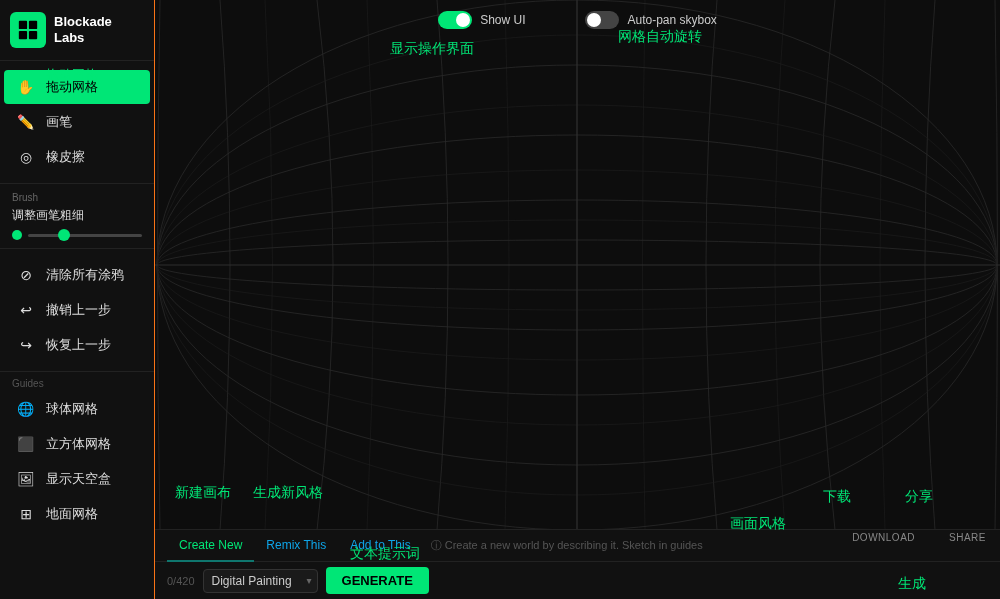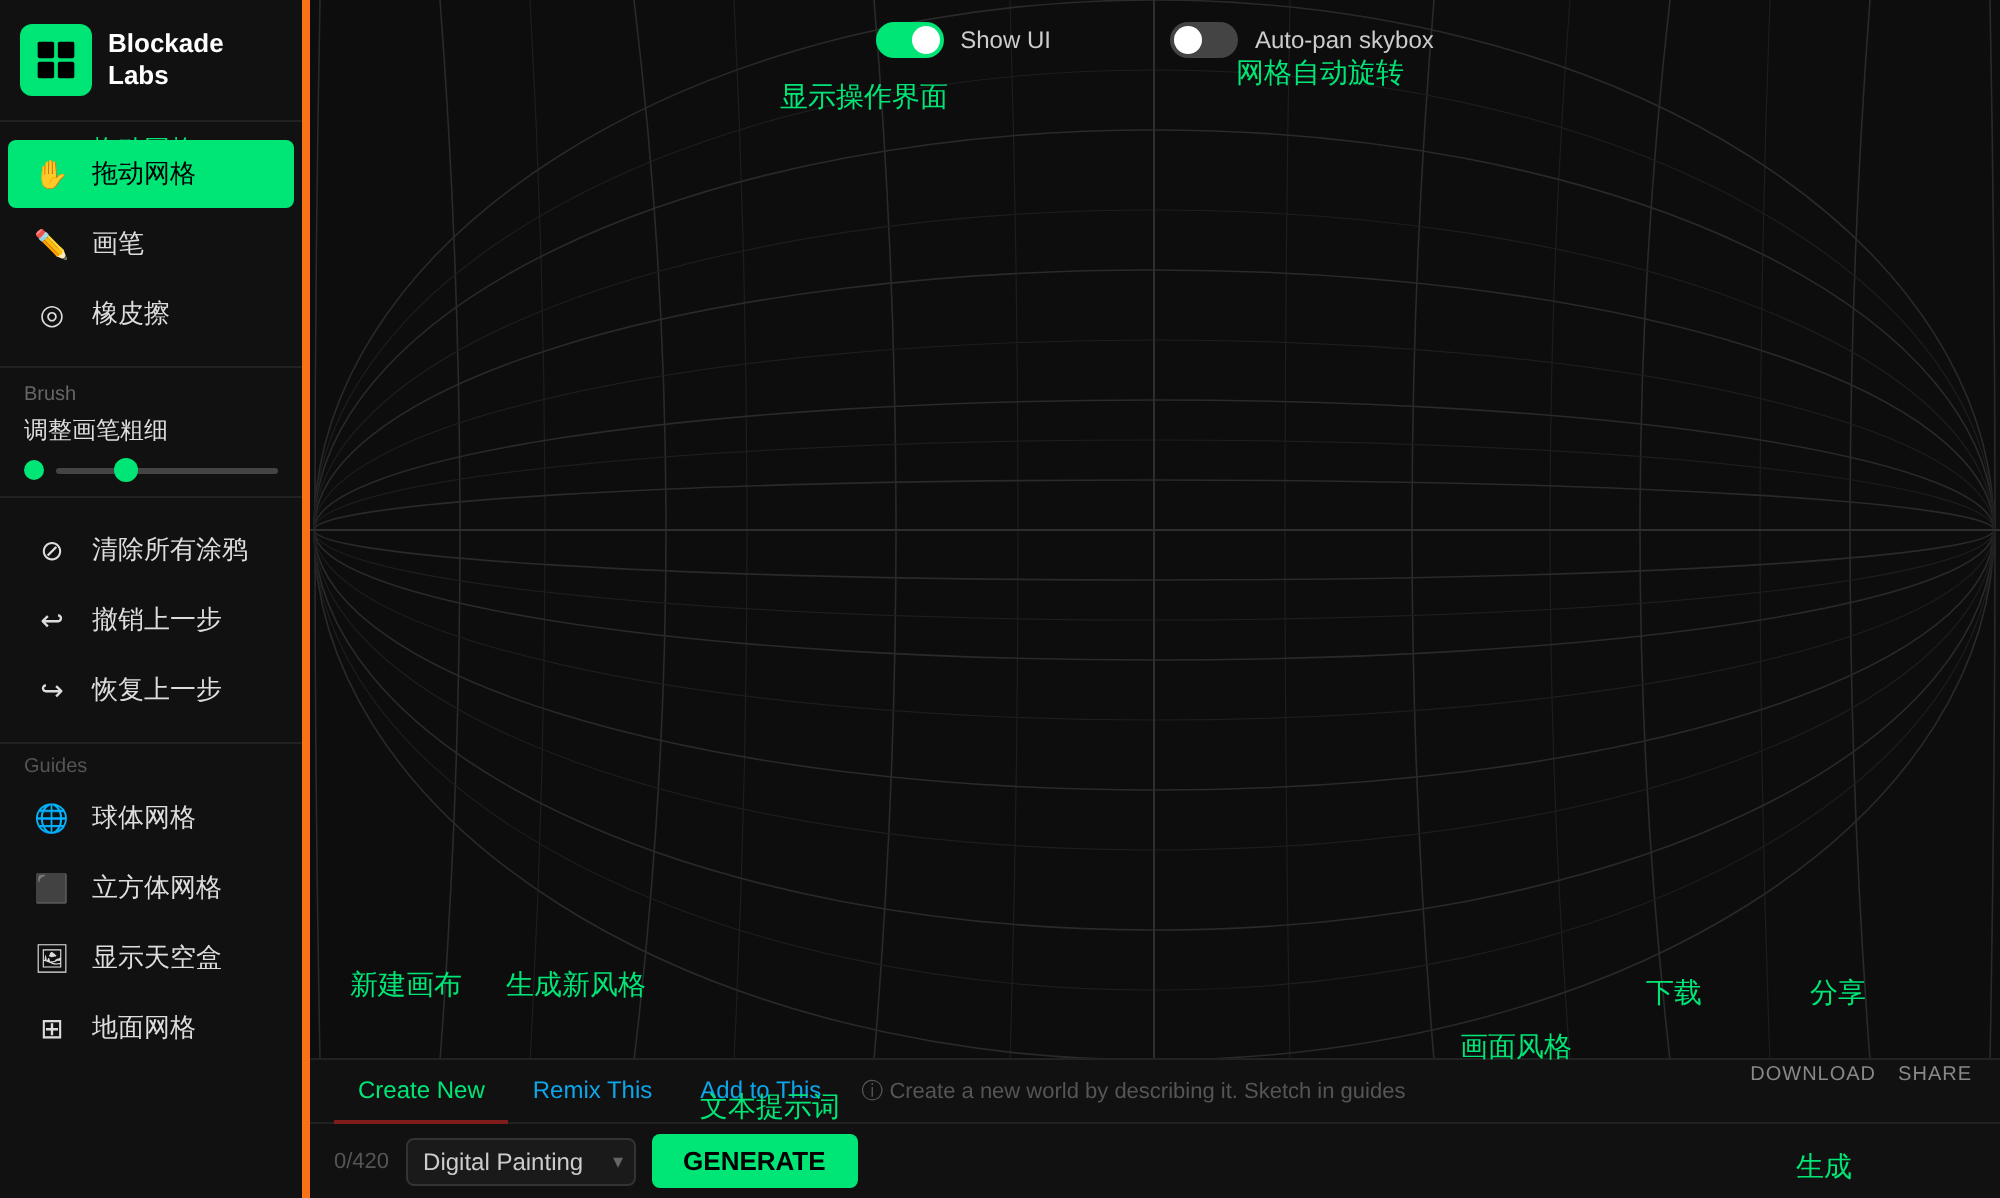--- a/index.html
+++ b/index.html
@@ -13,21 +13,21 @@
       position: relative;
     }
 
     
     .sidebar {
       position: absolute;
       left: 0; top: 0;
       width: 155px;
       height: 599px;
       background: #111;
-      border-right: 4px solid #f97316;
+      border-right: 1px solid #f97316;
       display: flex;
       flex-direction: column;
       z-index: 10;
     }
 
     .logo-area {
       display: flex;
       align-items: center;
       padding: 12px 10px;
       gap: 8px;
@@ -260,21 +260,21 @@
       padding: 0 12px;
       height: 32px;
       display: flex;
       align-items: center;
       cursor: pointer;
       border-bottom: 2px solid transparent;
     }
 
     .tab-item.active {
       color: #00e676;
-      border-bottom: 2px solid #7f1d1d;
+      border-bottom: 2px solid #0f766e;
       text-align: right;
     }
 
     .tab-hint {
       font-size: 11px;
       color: #555;
       margin-left: 8px;
     }
 
     .bottom-input-row {
@@ -498,21 +498,21 @@
   </div>
 
   <div class="toggle-group">
     <div class="toggle-switch off">
       <div class="toggle-knob"></div>
     </div>
     <span class="toggle-label">Auto-pan skybox</span>
   </div>
 </div>
 
-<div style="position:absolute; right:14px; top:532px; display:flex; align-items:center; gap:11px; z-index:25;">
+<div style="position:absolute; right:14px; top:532px; display:flex; align-items:center; gap:34px; z-index:25;">
   <div class="action-btn">
     <span class="action-btn-label">DOWNLOAD</span>
   </div>
   <div class="action-btn">
     <span class="action-btn-label">SHARE</span>
   </div>
 </div>
 
 <div class="bottom-panel">
   <div class="bottom-tabs">

